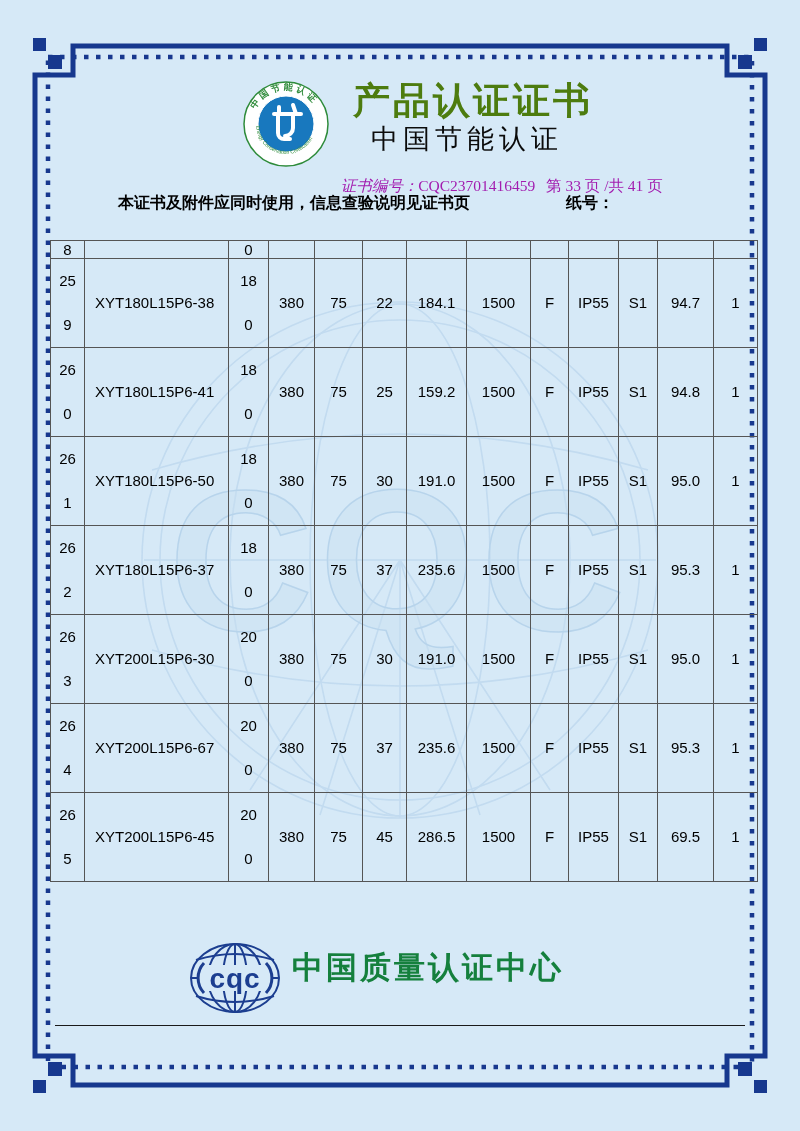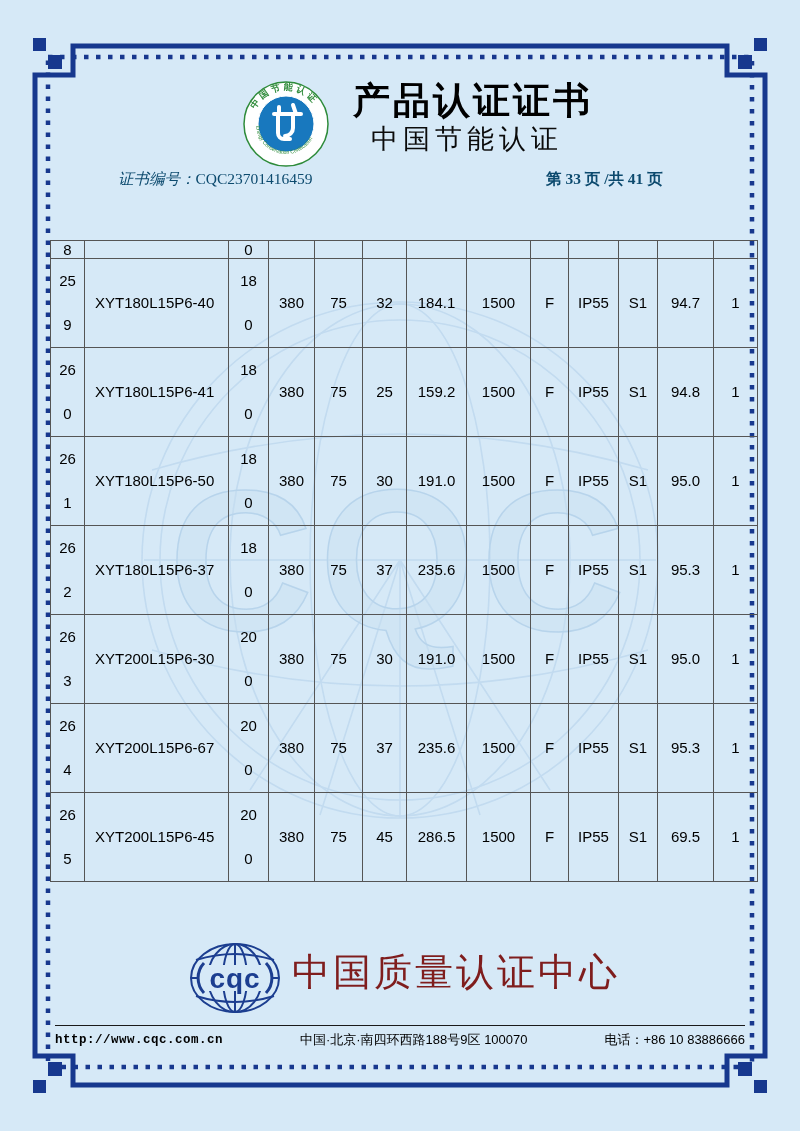--- a/index.html
+++ b/index.html
@@ -3,39 +3,39 @@
 <meta charset="utf-8">
 <style>
   html,body{margin:0;padding:0;}
   body{width:800px;height:1131px;font-family:"Liberation Sans","DejaVu Sans",sans-serif;}
   .page{position:relative;width:800px;height:1131px;background:#d6e9f7;overflow:hidden;}
   .border-svg,.wm-svg{position:absolute;left:0;top:0;pointer-events:none;}
   .wm-svg{left:130px;top:270px;opacity:.55;}
 
   
   .badge{position:absolute;left:243px;top:81px;width:86px;height:86px;}
-  .title{position:absolute;left:353px;top:76px;width:420px;font-size:37px;font-weight:bold;color:#000000;letter-spacing:3px;}
+  .title{position:absolute;left:353px;top:76px;width:420px;font-size:37px;font-weight:bold;color:#4d7c0f;letter-spacing:3px;}
   .subtitle{position:absolute;left:371px;top:121px;width:400px;font-size:27px;color:#0b0b0b;letter-spacing:5px;}
 
   
-  .meta-row1{position:absolute;left:118px;top:169px;width:640px;font-family:"Liberation Serif","DejaVu Serif",serif;font-size:15.5px;color:#0c4a6e;}
+  .meta-row1{position:absolute;left:118px;top:176px;width:640px;font-family:"Liberation Serif","DejaVu Serif",serif;font-size:15.5px;color:#a21caf;text-align:center;}
   .cert-label{font-style:italic;}
-  .page-info{position:absolute;left:428px;top:0;font-weight:bold;}
+  .page-info{position:absolute;left:428px;top:0;}
   .meta-row2{position:absolute;left:118px;top:193px;width:640px;font-size:16px;font-weight:bold;color:#000;}
   .paper-no{position:absolute;left:448px;top:0;}
 
   
   .spec-table{position:absolute;left:50px;top:240px;width:707px;height:635px;border-collapse:collapse;table-layout:fixed;background:transparent;}
   .spec-table td{border:1.6px solid #555;font-size:15px;color:#000;text-align:center;vertical-align:middle;white-space:pre-line;line-height:44px;padding:0;}
   .spec-table tr:first-child td{line-height:normal;}
   .spec-table td.model-col{text-align:left;padding-left:10px;}
 
   
   .cqc-logo{position:absolute;left:184px;top:939px;width:102px;height:78px;}
-  .org-name{position:absolute;left:292px;top:947px;font-size:38px;color:#7f1d1d;letter-spacing:3px;}
+  .org-name{position:absolute;left:292px;top:947px;font-size:31px;color:#15803d;letter-spacing:3px;font-weight:bold;}
   .footer-rule{position:absolute;left:55px;top:1025px;width:690px;border-top:1.6px solid #1a1a1a;}
   .footer-info{position:absolute;left:55px;top:1031px;width:690px;display:flex;justify-content:space-between;align-items:center;font-size:12.5px;color:#000;}
   .footer-url{font-family:"Liberation Mono","DejaVu Sans Mono",monospace;font-weight:bold;letter-spacing:.5px;}
   .footer-addr{font-size:13px;}
   .footer-phone{font-size:13px;}
 </style>
 </head>
 <body>
 
 <div class="page">
@@ -91,20 +91,24 @@
       <textPath href="#arcBot" startOffset="2%">Energy Conservation Certification</textPath>
     </text>
   </svg>
 
   <div class="title">产品认证证书</div>
   <div class="subtitle">中国节能认证</div>
 
   <div class="meta-row1">
     <span class="cert-label">证书编号：</span><span>CQC23701416459</span>
     <span class="page-info">第 33 页 /共 41 页</span>
+  </div>
+  <div class="meta-row2">
+    <span>本证书及附件应同时使用，信息查验说明见证书页</span>
+    <span class="paper-no">纸号：</span>
   </div>
 
   <table class="spec-table">
     <colgroup>
       <col style="width:34px">
         <col style="width:144px">
         <col style="width:40px">
       <col style="width:46px">
         <col style="width:48px">
         <col style="width:44px">
@@ -128,26 +132,26 @@
           <td></td>
           <td></td>
           <td></td>
           <td></td>
           <td></td>
           <td></td>
         </tr>
         <tr>
           <td>25
 9</td>
-          <td class="model-col">XYT180L15P6-40</td>
-          <td>18
-0</td>
-          <td>380</td>
-          <td>75</td>
-          <td>32</td>
+          <td class="model-col">XYT180L15P6-38</td>
+          <td>18
+0</td>
+          <td>380</td>
+          <td>75</td>
+          <td>22</td>
           <td>184.1</td>
           <td>1500</td>
           <td>F</td>
           <td>IP55</td>
           <td>S1</td>
           <td>94.7</td>
           <td>1</td>
         </tr>
         <tr>
           <td>26
@@ -265,19 +269,14 @@
       <path d="M7,39 H95"></path>
     </g>
     <rect x="13" y="26" width="76" height="26" fill="#d6e9f7"></rect>
     <path d="M20,24 A22,22 0 0 0 20,54" stroke="#1c3e90" stroke-width="3" fill="none"></path>
     <path d="M82,24 A22,22 0 0 1 82,54" stroke="#1c3e90" stroke-width="3" fill="none"></path>
     <text x="51" y="49" text-anchor="middle" font-size="28" font-weight="bold" font-family="Liberation Sans, sans-serif" fill="#1c3e90" letter-spacing="1">cqc</text>
   </svg>
   <div class="org-name">中国质量认证中心</div>
 
   <div class="footer-rule"></div>
-  <div class="footer-info">
-    <span class="footer-url">http://www.cqc.com.cn</span>
-    <span class="footer-addr">中国·北京·南四环西路188号9区  100070</span>
-    <span class="footer-phone">电话：+86 10 83886666</span>
-  </div>
 
 </div>
 
 </body></html>

